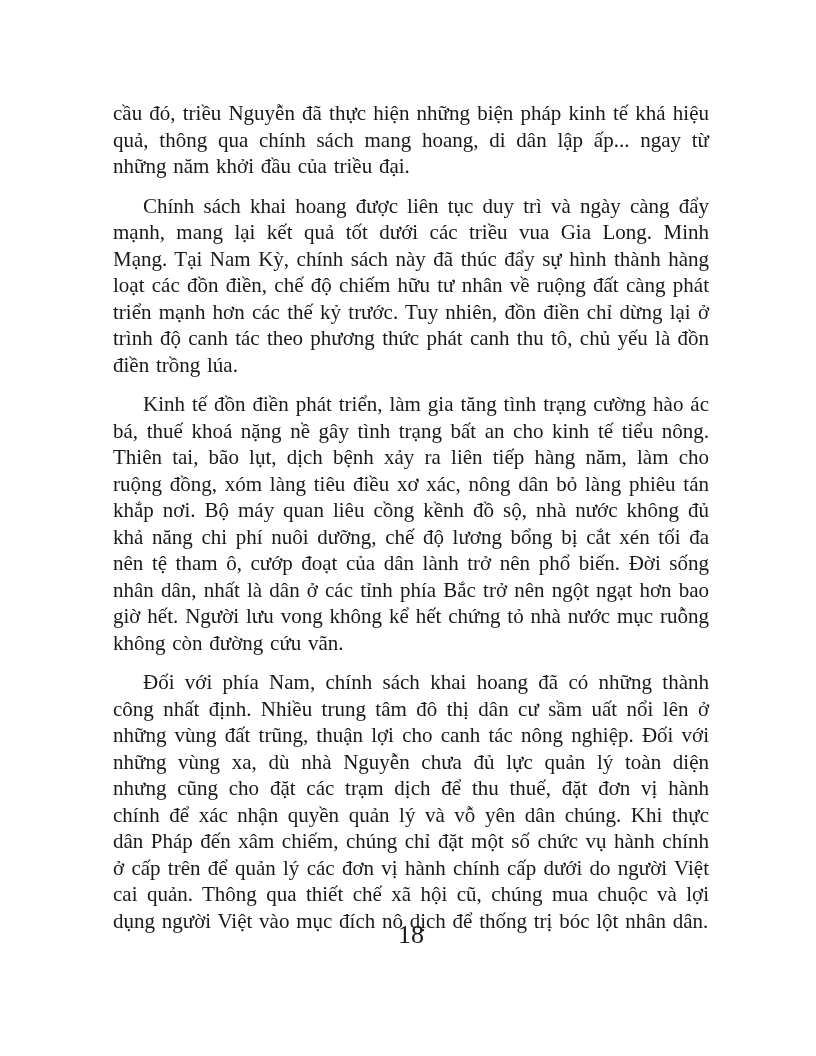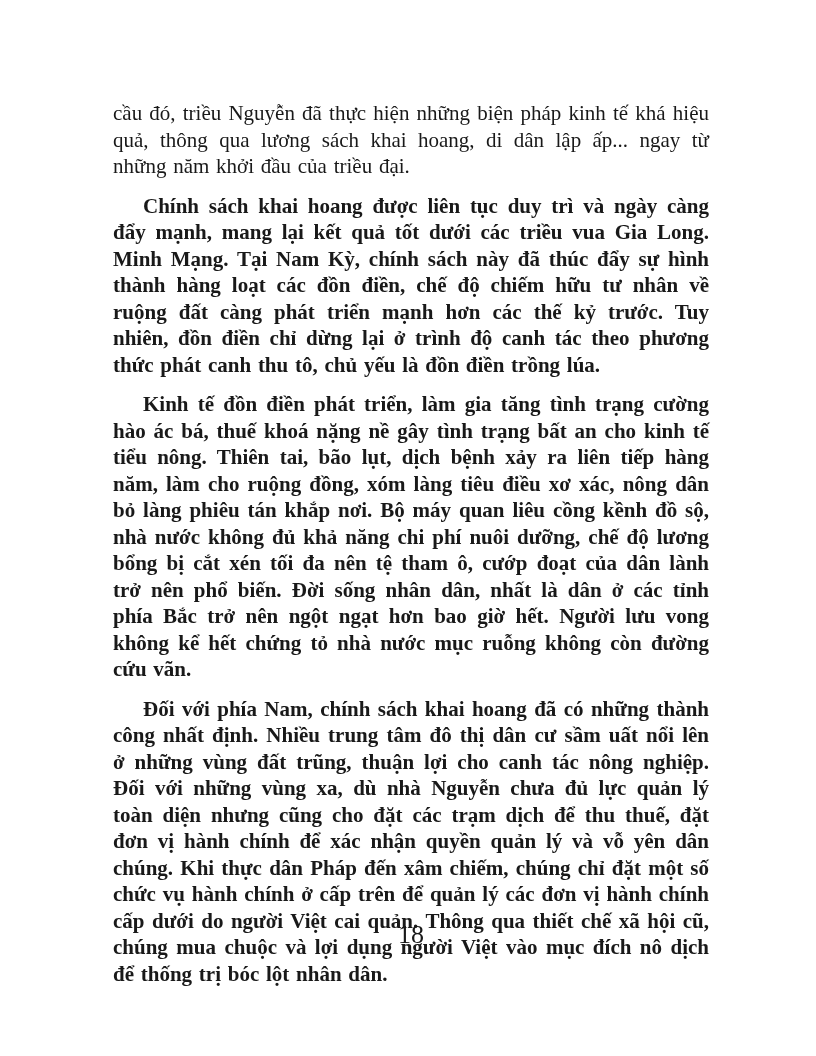--- a/index.html
+++ b/index.html
@@ -31,36 +31,35 @@
     font-size: 21px;
     line-height: 26.5px;
     text-align: justify;
     text-align-last: left;
     word-spacing: 1.5px;
     -webkit-hyphens: none;
     hyphens: none;
   }
   .text-block p.indented {
     text-indent: 30px;
-    font-weight: bold;
   }
   .page-number {
     position: absolute;
     left: 113px;
     width: 596px;
     top: 920px;
     text-align: center;
     font-size: 26px;
     color: #191919;
   }
 </style>
 </head>
 <body>
 
 <div class="scan-page">
   <div class="text-block">
-    <p>cầu đó, triều Nguyễn đã thực hiện những biện pháp kinh tế khá hiệu quả, thông qua lương sách khai hoang, di dân lập ấp... ngay từ những năm khởi đầu của triều đại.</p>
+    <p>cầu đó, triều Nguyễn đã thực hiện những biện pháp kinh tế khá hiệu quả, thông qua chính sách mang hoang, di dân lập ấp... ngay từ những năm khởi đầu của triều đại.</p>
     <p class="indented">Chính sách khai hoang được liên tục duy trì và ngày càng đẩy mạnh, mang lại kết quả tốt dưới các triều vua Gia Long. Minh Mạng. Tại Nam Kỳ, chính sách này đã thúc đẩy sự hình thành hàng loạt các đồn điền, chế độ chiếm hữu tư nhân về ruộng đất càng phát triển mạnh hơn các thế kỷ trước. Tuy nhiên, đồn điền chỉ dừng lại ở trình độ canh tác theo phương thức phát canh thu tô, chủ yếu là đồn điền trồng lúa.</p>
     <p class="indented">Kinh tế đồn điền phát triển, làm gia tăng tình trạng cường hào ác bá, thuế khoá nặng nề gây tình trạng bất an cho kinh tế tiểu nông. Thiên tai, bão lụt, dịch bệnh xảy ra liên tiếp hàng năm, làm cho ruộng đồng, xóm làng tiêu điều xơ xác, nông dân bỏ làng phiêu tán khắp nơi. Bộ máy quan liêu cồng kềnh đồ sộ, nhà nước không đủ khả năng chi phí nuôi dưỡng, chế độ lương bổng bị cắt xén tối đa nên tệ tham ô, cướp đoạt của dân lành trở nên phổ biến. Đời sống nhân dân, nhất là dân ở các tỉnh phía Bắc trở nên ngột ngạt hơn bao giờ hết. Người lưu vong không kể hết chứng tỏ nhà nước mục ruỗng không còn đường cứu vãn.</p>
     <p class="indented">Đối với phía Nam, chính sách khai hoang đã có những thành công nhất định. Nhiều trung tâm đô thị dân cư sầm uất nổi lên ở những vùng đất trũng, thuận lợi cho canh tác nông nghiệp. Đối với những vùng xa, dù nhà Nguyễn chưa đủ lực quản lý toàn diện nhưng cũng cho đặt các trạm dịch để thu thuế, đặt đơn vị hành chính để xác nhận quyền quản lý và vỗ yên dân chúng. Khi thực dân Pháp đến xâm chiếm, chúng chỉ đặt một số chức vụ hành chính ở cấp trên để quản lý các đơn vị hành chính cấp dưới do người Việt cai quản. Thông qua thiết chế xã hội cũ, chúng mua chuộc và lợi dụng người Việt vào mục đích nô dịch để thống trị bóc lột nhân dân.</p>
   </div>
   <div class="page-number">18</div>
 </div>
 
 </body></html>

